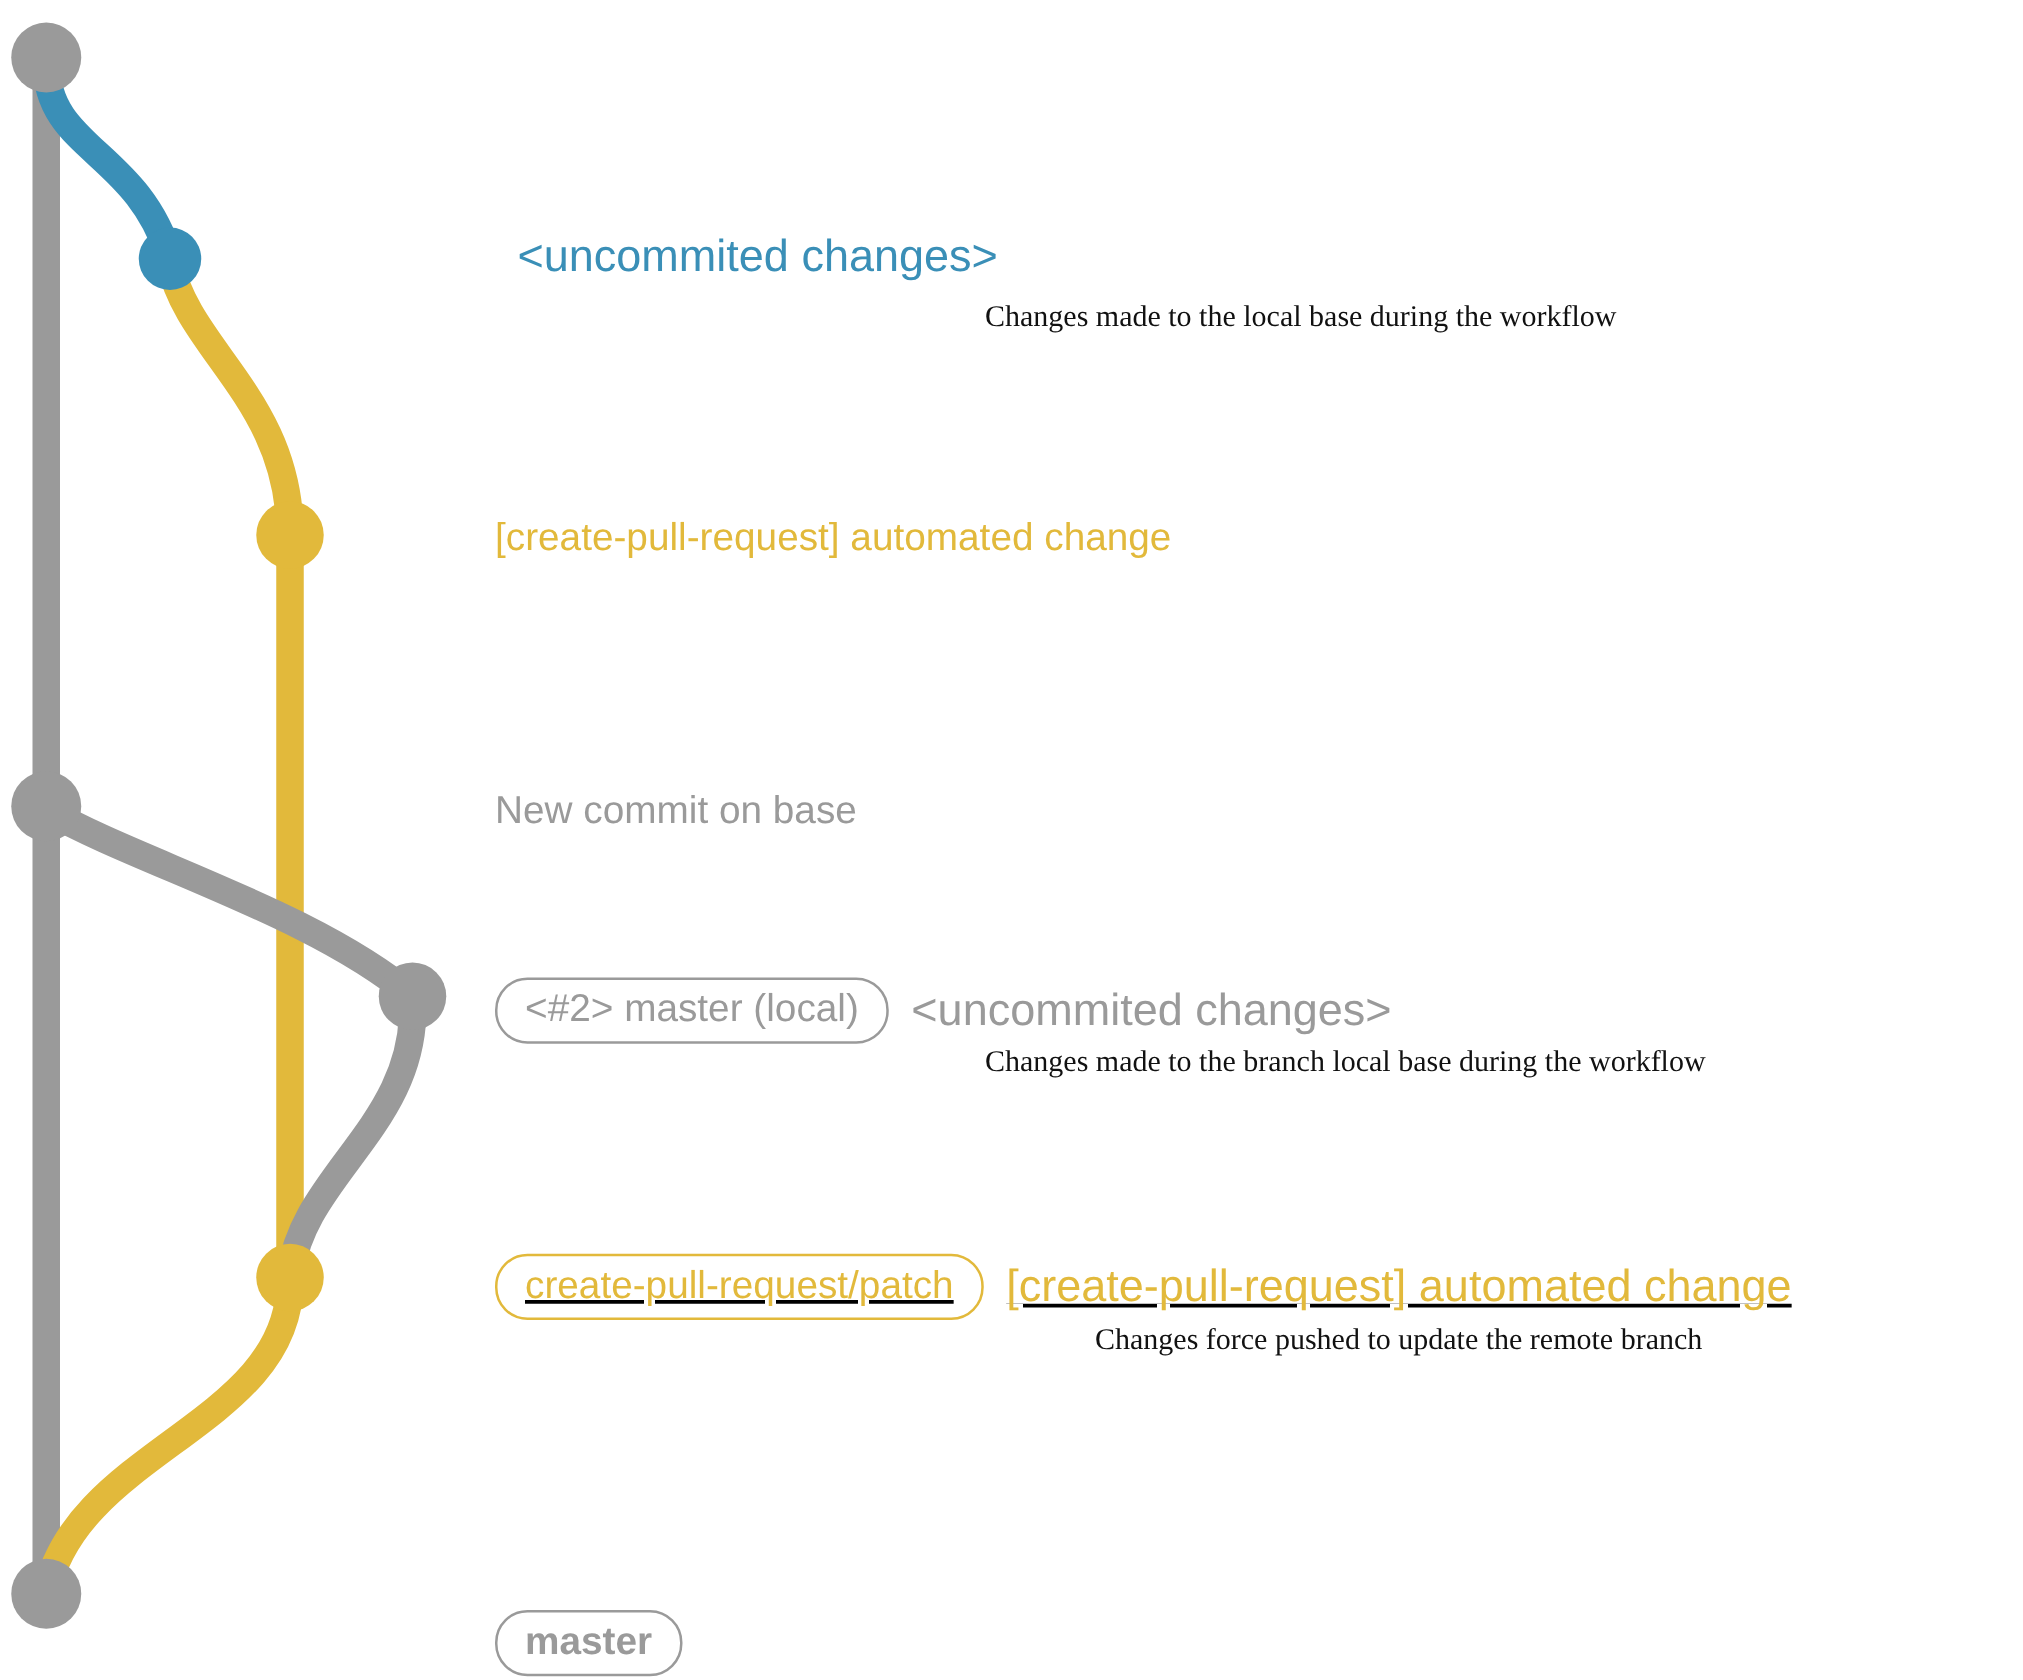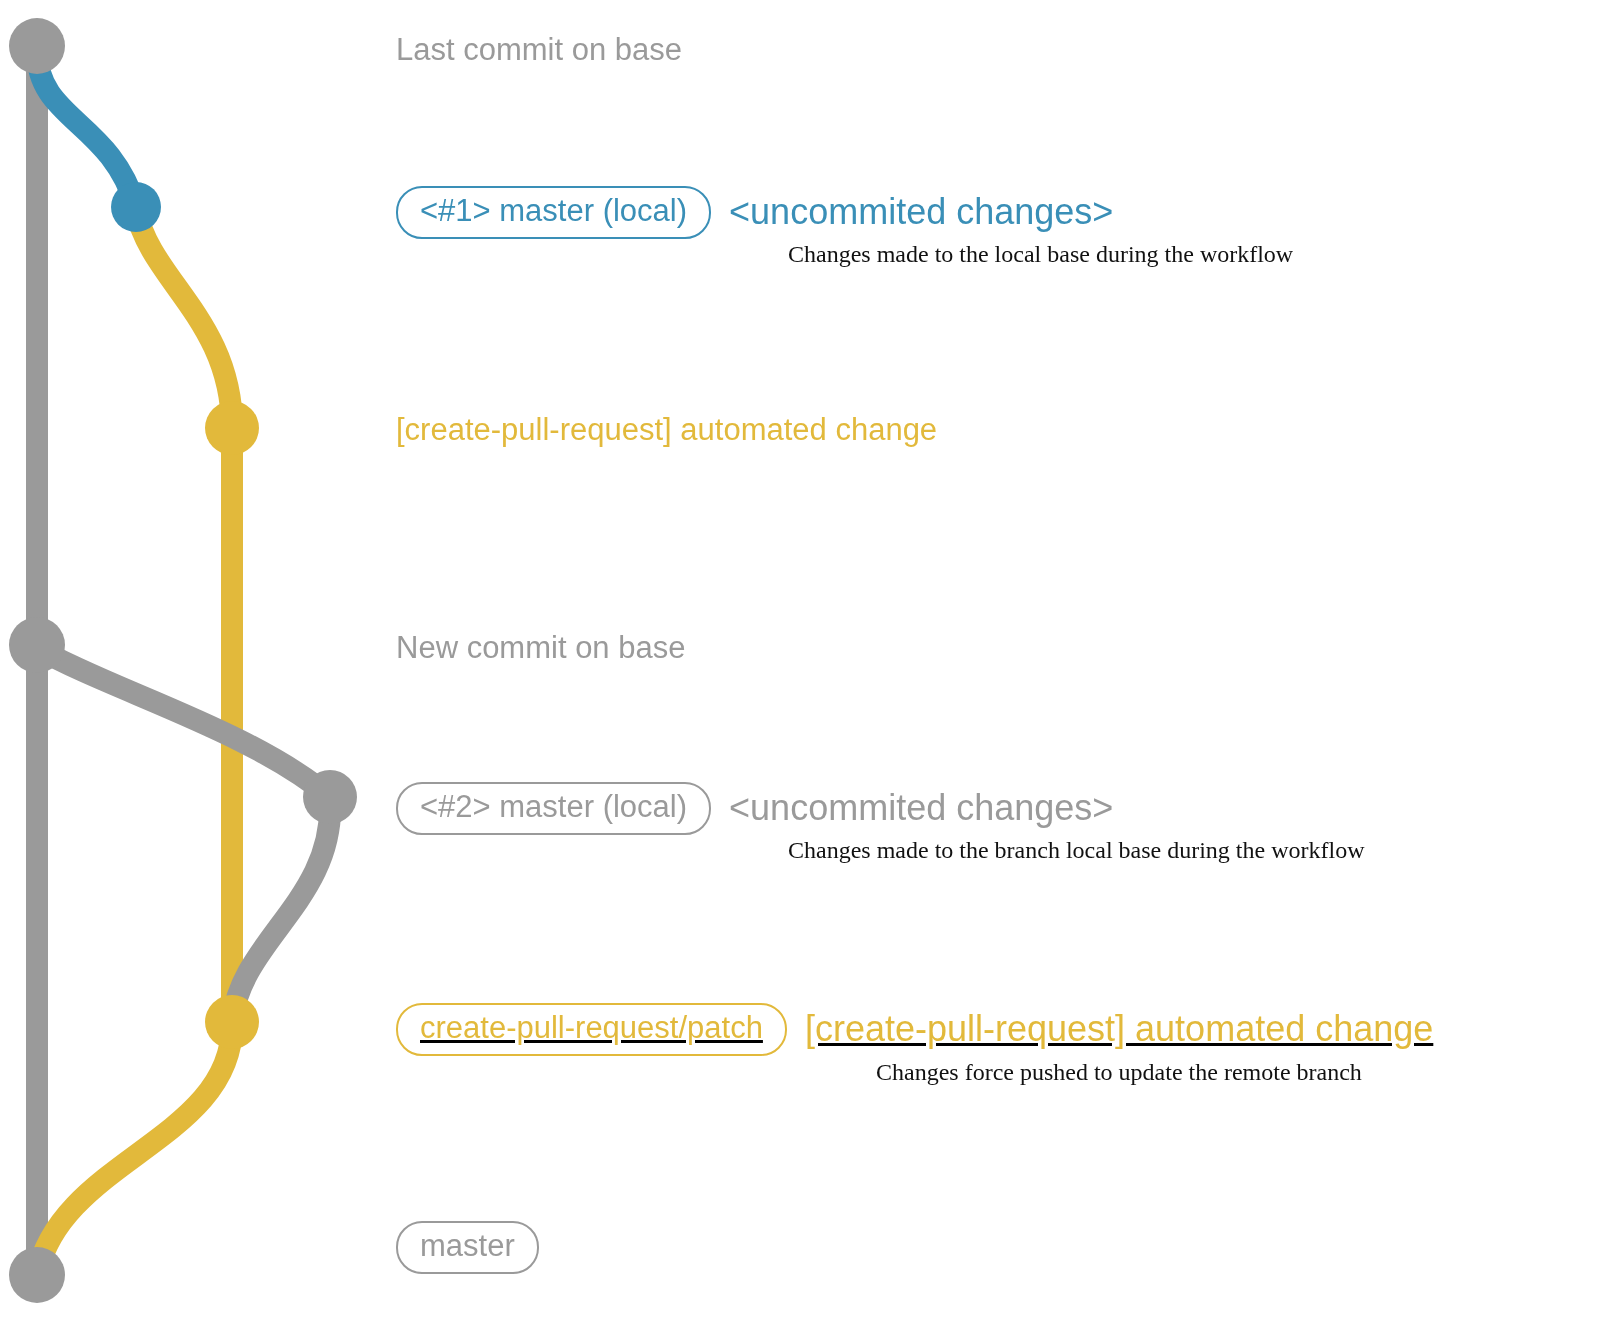--- a/index.html
+++ b/index.html
@@ -102,41 +102,39 @@
 
     <circle cx="37" cy="46" r="28" fill="#9a9a9a"></circle>
     <circle cx="136" cy="207" r="25" fill="#3a8fb7"></circle>
     <circle cx="232" cy="428" r="27" fill="#e2b93b"></circle>
     <circle cx="37" cy="645" r="28" fill="#9a9a9a"></circle>
     <circle cx="330" cy="797" r="27" fill="#9a9a9a"></circle>
     <circle cx="232" cy="1022" r="27" fill="#e2b93b"></circle>
     <circle cx="37" cy="1275" r="28" fill="#9a9a9a"></circle>
   </svg>
 
-  <div class="headline gray" style="left:396px; top:34px;">Last commit on base</div>
 
   <div class="row" style="left:396px; top:186px;">
-    <span class="badge blue">&lt;#1&gt; master (local)</span>
     <span class="subject blue">&lt;uncommited changes&gt;</span>
   </div>
   <div class="note" style="left:788px; top:242px;">Changes made to the local base during the workflow</div>
 
   <div class="headline gold" style="left:396px; top:414px;">[create-pull-request] automated change</div>
 
   <div class="headline gray" style="left:396px; top:632px;">New commit on base</div>
 
   <div class="row" style="left:396px; top:782px;">
     <span class="badge gray">&lt;#2&gt; master (local)</span>
     <span class="subject gray">&lt;uncommited changes&gt;</span>
   </div>
   <div class="note" style="left:788px; top:838px;">Changes made to the branch local base during the workflow</div>
 
   <div class="row" style="left:396px; top:1003px;text-decoration:underline;">
     <span class="badge gold">create-pull-request/patch</span>
     <span class="subject gold">[create-pull-request] automated change</span>
   </div>
   <div class="note" style="left:876px; top:1060px;">Changes force pushed to update the remote branch</div>
 
-  <div class="row" style="left:396px; top:1221px;">
+  <div class="row" style="left:396px; top:1288px;font-weight:bold;">
     <span class="badge gray">master</span>
   </div>
 
 </div>
 
 </body></html>

